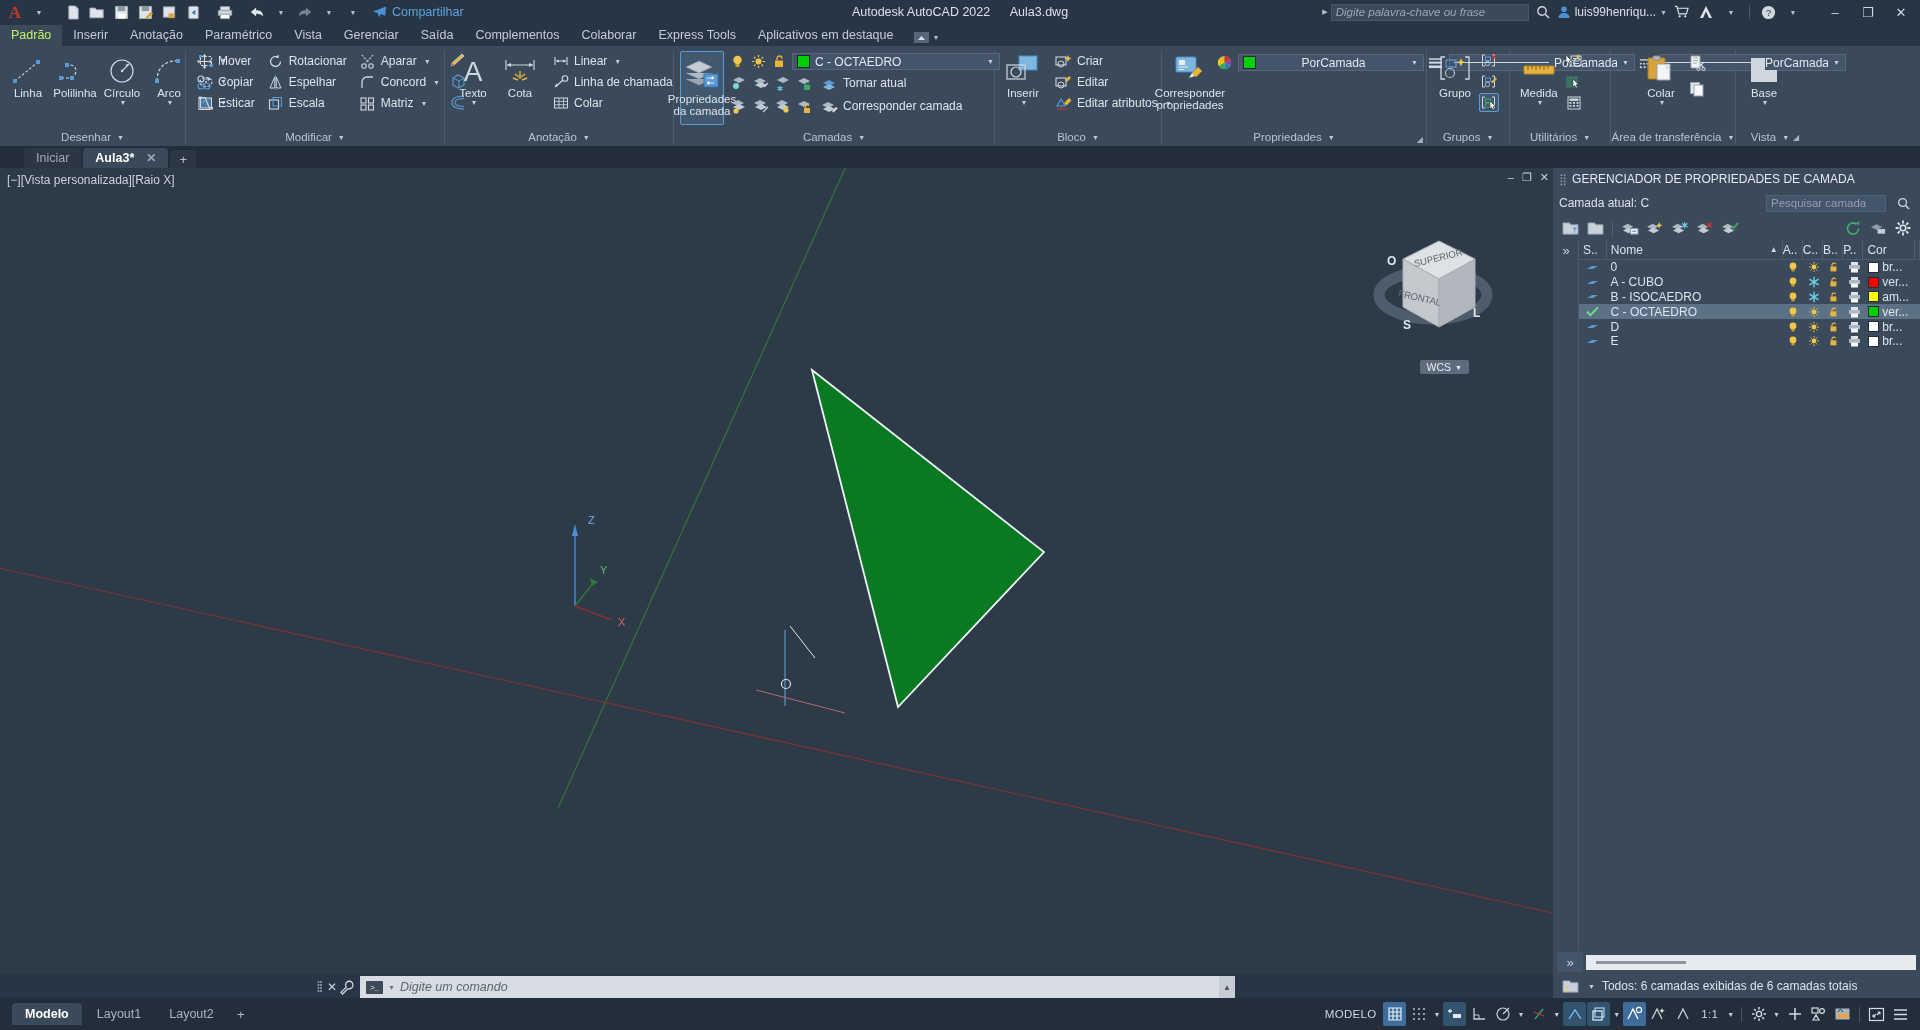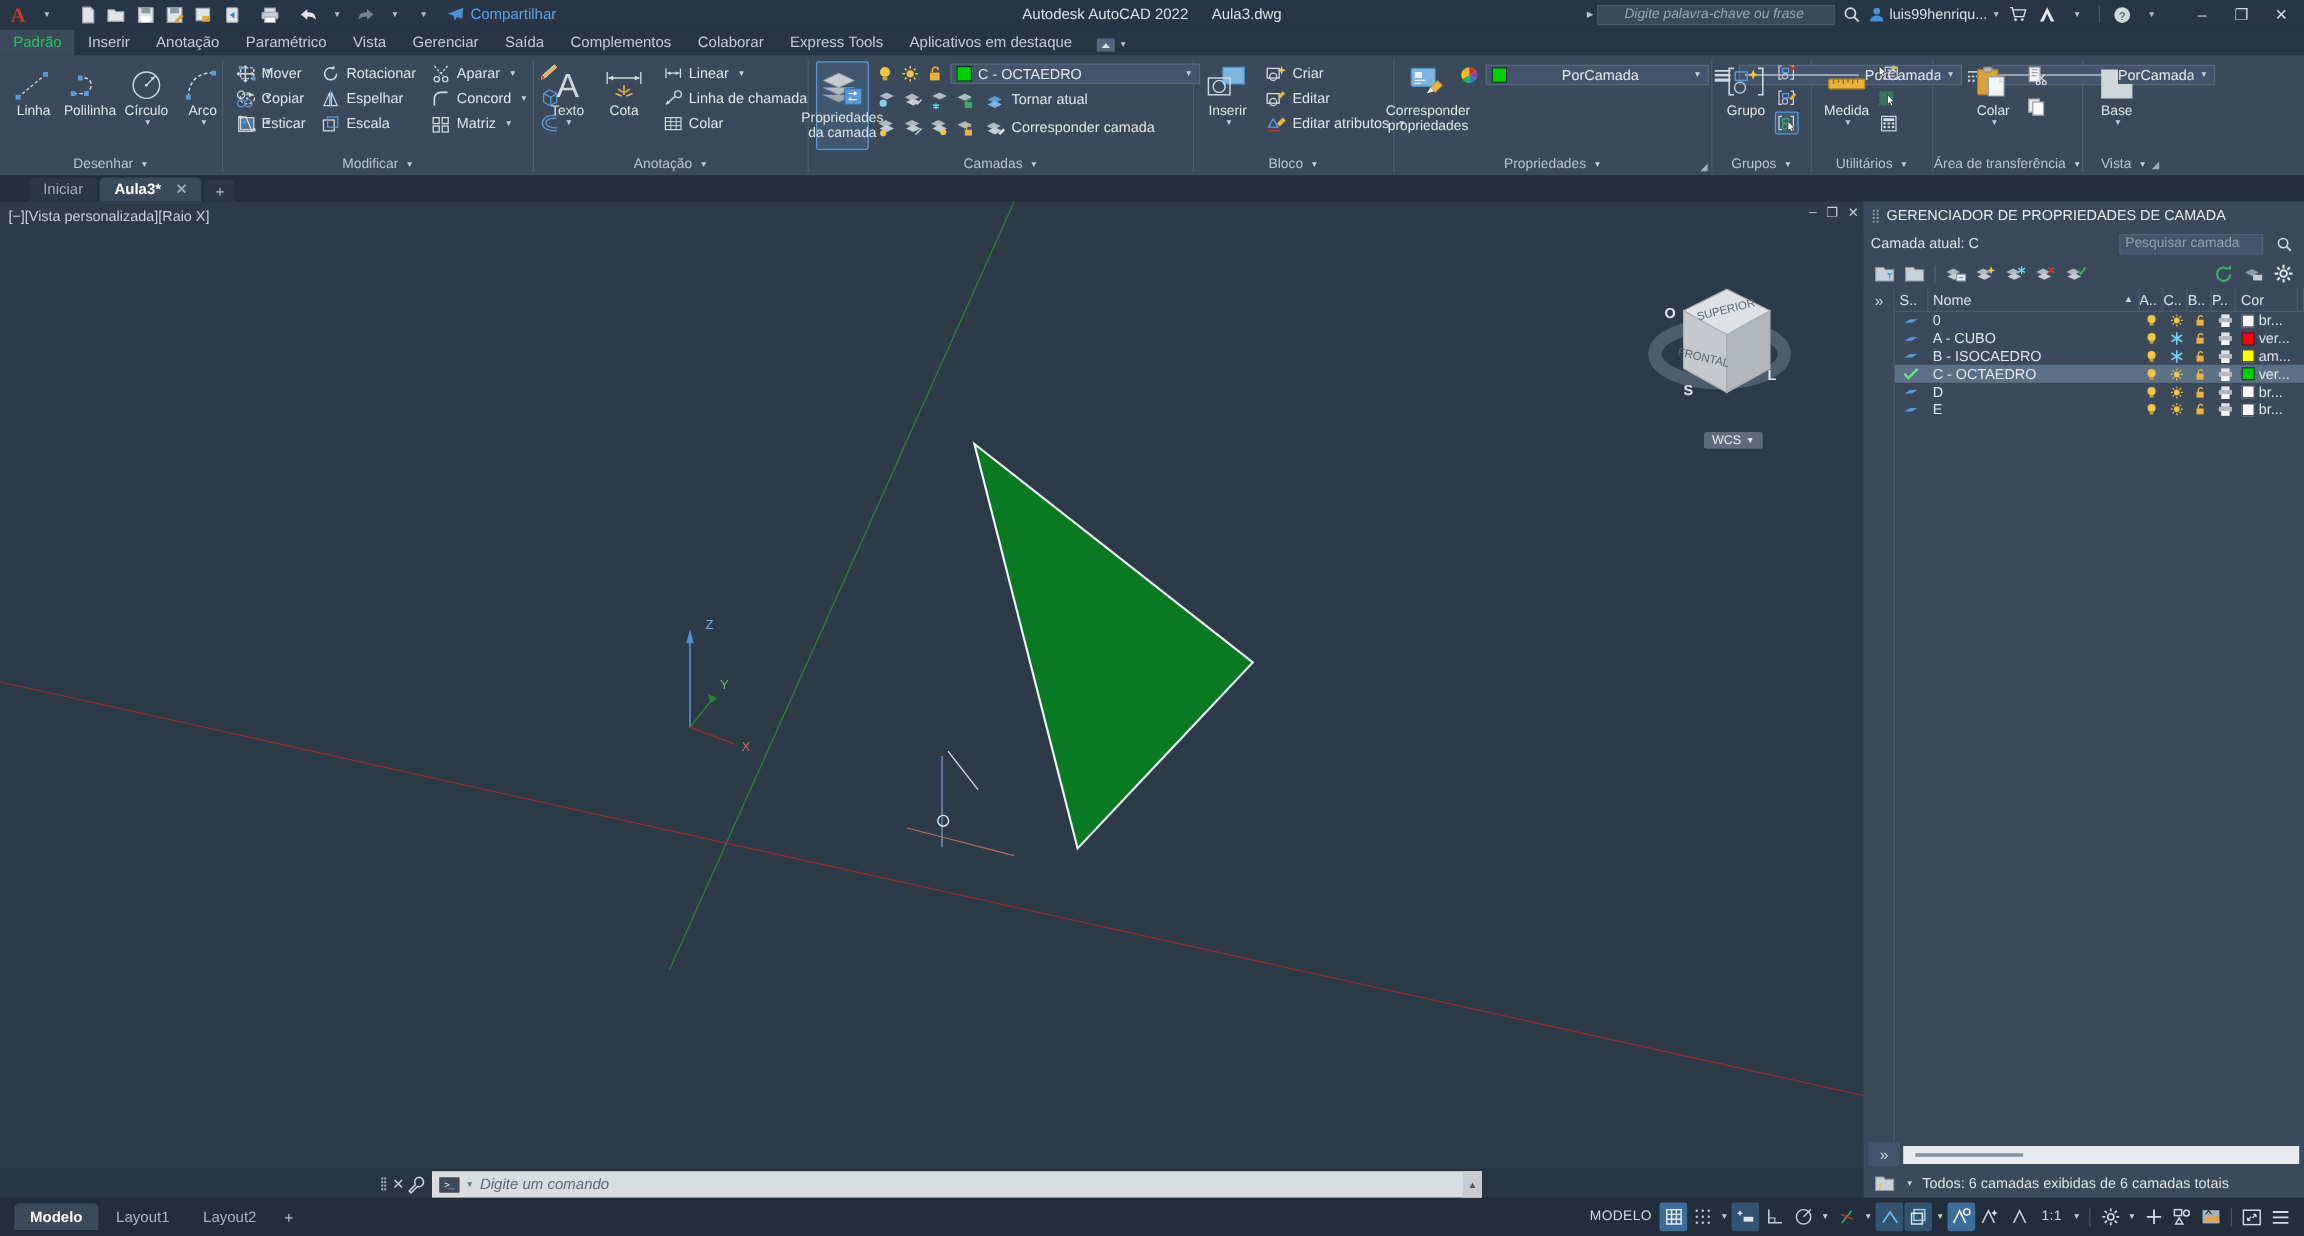--- a/index.html
+++ b/index.html
@@ -27,33 +27,33 @@
   .caret { font-size:7px; color:#b6c1cc; }
   .share-btn { display:flex; align-items:center; gap:5px; margin-left:6px; color:#5ba4e0; cursor:pointer; font-size:12.5px;}
   .title-center {
     position:absolute; left:0; right:0; text-align:center; font-size:12.5px; color:#d9e0e8;
     pointer-events:none;
   }
   .title-center span { margin:0 8px; }
   .title-right { margin-left:auto; display:flex; align-items:center; gap:3px; padding-right:4px; }
   .searchbox {
     display:flex; align-items:center; background:#3b4a5a; height:17px; width:198px;
-    padding:0 22px; font-style:italic; font-size:11.5px; color:#9aa7b4; border:1px solid #46586a;
+    padding:0 4px; font-style:italic; font-size:11.5px; color:#9aa7b4; border:1px solid #46586a;
   }
   .user-chip { display:flex; align-items:center; gap:4px; font-size:12px; color:#d9e0e8; cursor:pointer;}
   .wbtn { width:30px; height:24px; display:flex; align-items:center; justify-content:center; cursor:pointer; color:#cfd7df;}
   .vsep { width:1px; height:14px; background:#4a5a6b; margin:0 4px; }
 
   
   .ribbon-tabs {
     position:absolute; left:0; top:24px; width:1920px; height:22px;
     background:#283544; display:flex; align-items:flex-end; font-size:12.5px;
   }
   .rtab { padding:3px 11px 4px 11px; color:#c3cdd7; cursor:pointer; }
-  .rtab.active { background:#3b4a5a; color:#22c55e; }
+  .rtab.active { background:#3b4a5a; color:#bef264; }
   .tab-extra { display:flex; align-items:center; gap:3px; margin-left:10px; padding-bottom:3px;}
   .mini-box { width:15px; height:11px; background:#55657a; display:flex;align-items:center;justify-content:center;}
 
   
   .ribbon {
     position:absolute; left:0; top:46px; width:1920px; height:100px;
     background:#3b4a5a; display:flex; align-items:stretch;
   }
   .panel { position:relative; display:flex; flex-direction:column; padding:2px 0 0 0; }
   .panel-body { flex:1; display:flex; align-items:flex-start; padding:3px 6px 0 6px; gap:3px;}

